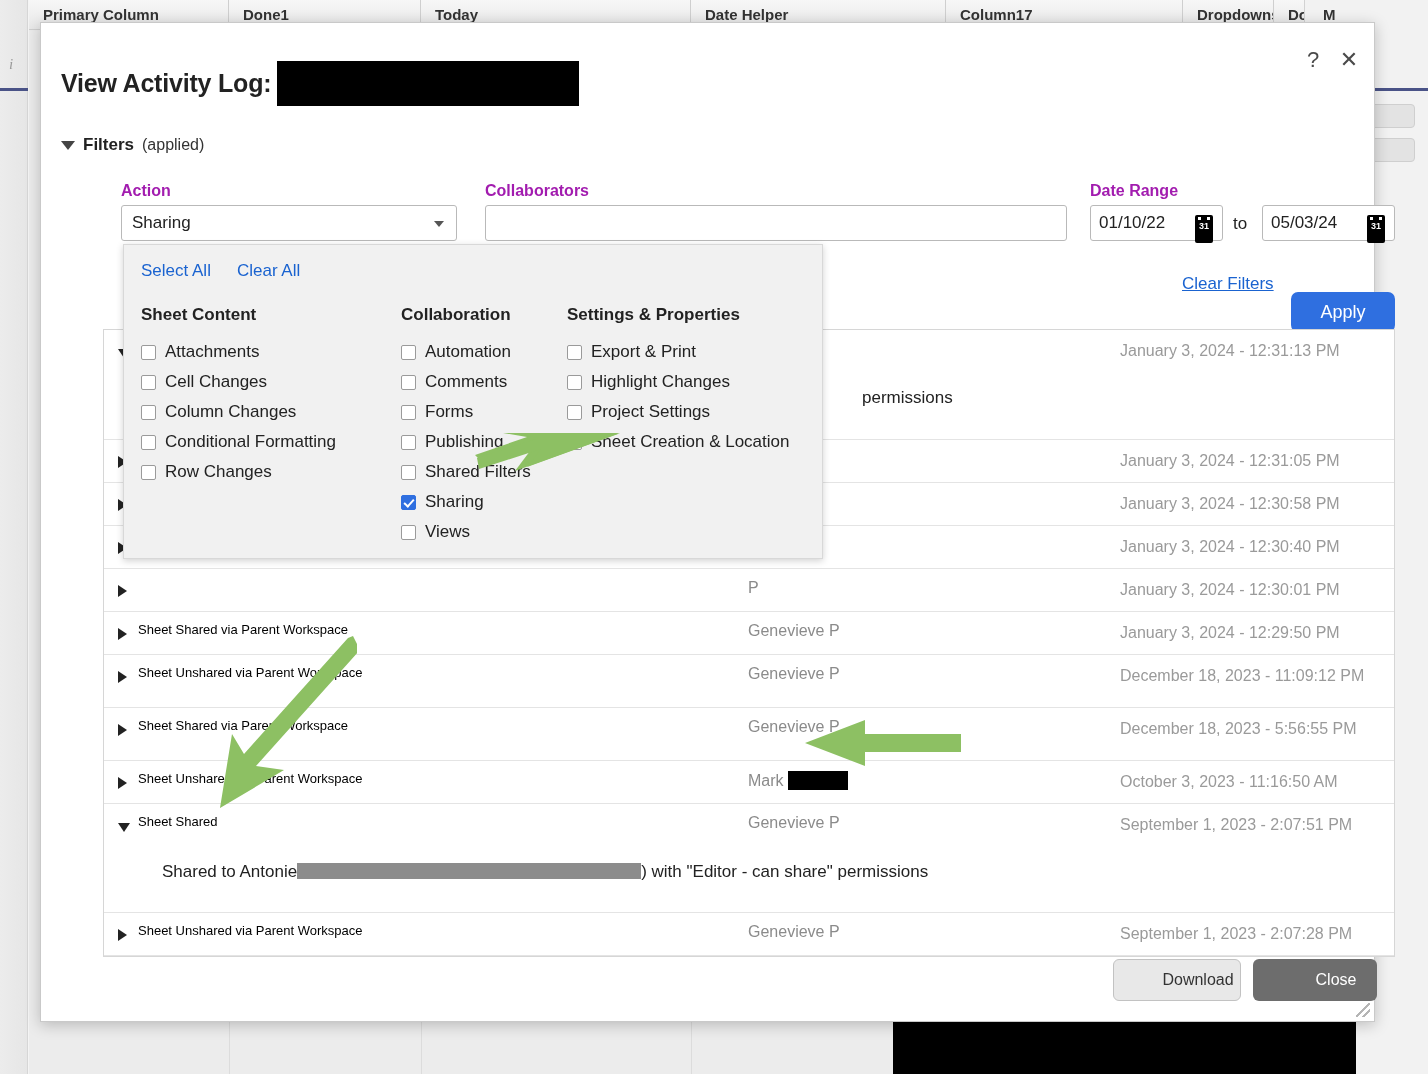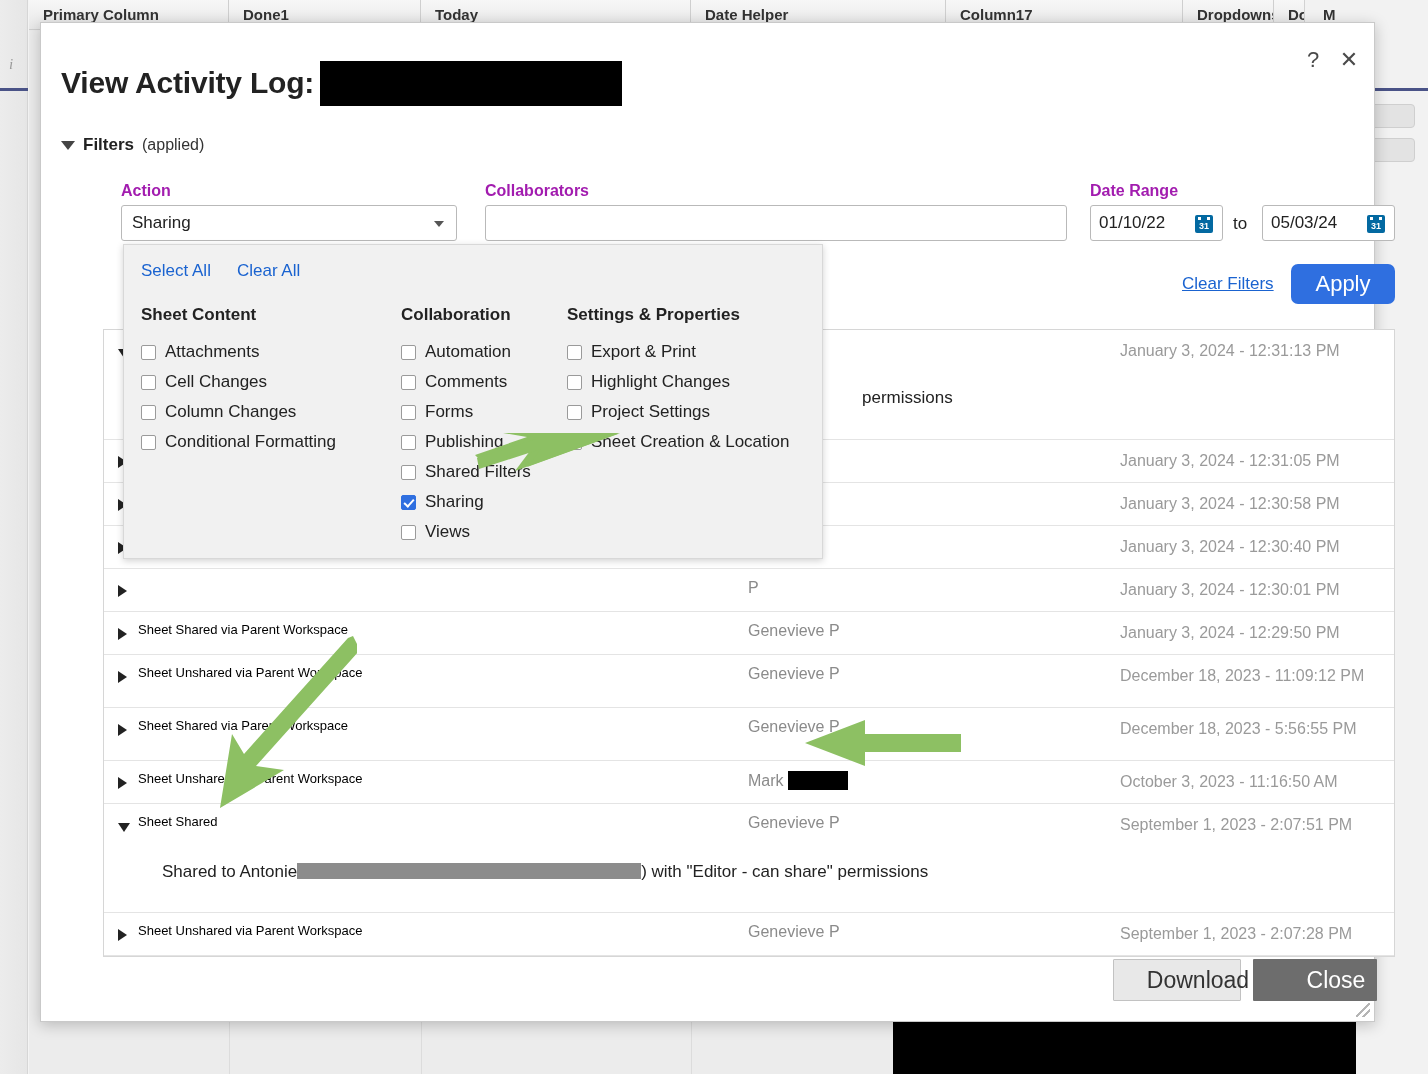--- a/index.html
+++ b/index.html
@@ -74,21 +74,21 @@
     box-shadow:0 3px 14px rgba(0,0,0,.22);
   }
   .modal-ctrls { position:absolute; right:14px; top:26px; display:flex; gap:14px; align-items:center; }
   .modal-ctrls .ctl {
     font-size:22px; color:#4a4a4a; line-height:1; cursor:pointer;
     width:22px; text-align:center; font-weight:400;
   }
 
   .modal-title {
     position:absolute; left:20px; top:40px;
-    font-size:30px; font-weight:bold; color:#222; letter-spacing:-.2px;
+    font-size:25px; font-weight:bold; color:#222; letter-spacing:-.2px;
     white-space:nowrap;
   }
   .redact-inline {
     display:inline-block; vertical-align:middle; background:#000;
     width:302px; height:45px; margin-left:6px; position:relative; top:-2px;
   }
 
   
   .filters-head { position:absolute; left:20px; top:112px; display:flex; align-items:center; gap:8px; }
   .caret-down {
@@ -121,37 +121,37 @@
   .txt-box {
     position:absolute; background:#fff; border:1px solid #b9b9b9; border-radius:3px;
     height:36px;
   }
   .date-box {
     position:absolute; background:#fff; border:1px solid #b9b9b9; border-radius:3px;
     height:36px; display:flex; align-items:center; padding:11px 8px;
     font-size:17px; color:#222;
   }
   .cal-icon {
-    position:absolute; right:9px; top:9px; width:18px; height:18px;
-    background:#0369a1; border-radius:2px; color:#fff; font-size:9px;
+    position:absolute; right:9px; top:9px; width:18px; height:28px;
+    background:#000000; border-radius:2px; color:#fff; font-size:9px;
     font-weight:bold; text-align:center; line-height:12px; padding-top:5px;
     font-family:"Liberation Sans", sans-serif;
   }
   .cal-icon::before {
     content:""; position:absolute; left:3px; top:2px; width:3px; height:3px;
     background:#fff; box-shadow:9px 0 0 #fff;
   }
   .to-word { position:absolute; font-size:17px; color:#222; }
 
   .clear-filters {
     position:absolute; font-size:17px; color:#1a63d0; text-decoration:underline; cursor:pointer;
   }
   .apply-btn {
     position:absolute; background:#2f6fe0; color:#fff; border-radius:7px;
-    font-size:22px; display:flex; align-items:center; justify-content:center; cursor:pointer;
+    font-size:18px; display:flex; align-items:center; justify-content:center; cursor:pointer;margin-top:28px;
   }
 
   
   #dropdown {
     position:absolute; left:82px; top:221px; width:700px; height:315px;
     background:#f1f1f1; border:1px solid #d8d8d8; box-shadow:0 2px 7px rgba(0,0,0,.18);
     z-index:30;
   }
   .dd-links { position:absolute; left:17px; top:16px; display:flex; gap:26px; }
   .dd-link { font-size:17px; color:#1a63d0; cursor:pointer; }
@@ -186,22 +186,22 @@
   }
   .row-user .redact-blk { display:inline-block; background:#000; width:60px; height:19px; vertical-align:-4px; margin-left:4px; }
   .row-time { flex:1; font-size:16px; color:#9a9a9a; padding-right:16px; line-height:22px; }
   .row-detail {
     font-size:17px; color:#222; padding:16px 0 22px 58px;
   }
   .redact-gray { display:inline-block; background:#8c8c8c; width:344px; height:16px; vertical-align:-2px; }
 
   
   .footer-btn {
-    position:absolute; border-radius:1px; display:flex; align-items:center;
-    justify-content:center; font-size:23px; cursor:pointer;padding-left:42px;
+    position:absolute; border-radius:6px; display:flex; align-items:center;
+    justify-content:center; font-size:16px; cursor:pointer;padding-left:42px;
   }
   #download-btn { background:#e8e8e8; border:1px solid #c2c2c2; color:#333; }
   #close-btn { background:#6d6d6d; color:#fff; }
   #resize-grip {
     position:absolute; right:4px; bottom:4px; width:14px; height:14px;
     background:
       linear-gradient(135deg,transparent 45%,#b5b5b5 45%,#b5b5b5 55%,transparent 55%),
       linear-gradient(135deg,transparent 70%,#b5b5b5 70%,#b5b5b5 80%,transparent 80%);
   }
 
@@ -399,20 +399,24 @@
           <span class="dd-item-label">Cell Changes</span>
         </div>
         <div class="dd-item">
           <span class="cbx"></span>
           <span class="dd-item-label">Column Changes</span>
         </div>
         <div class="dd-item">
           <span class="cbx"></span>
           <span class="dd-item-label">Conditional Formatting</span>
         </div>
+        <div class="dd-item">
+          <span class="cbx"></span>
+          <span class="dd-item-label">Row Changes</span>
+        </div>
       </div>
     <div class="dd-col" id="dd-col-1" style="left:277px">
         <div class="dd-col-title">Collaboration</div>
         <div class="dd-item">
           <span class="cbx"></span>
           <span class="dd-item-label">Automation</span>
         </div>
         <div class="dd-item">
           <span class="cbx"></span>
           <span class="dd-item-label">Comments</span>

